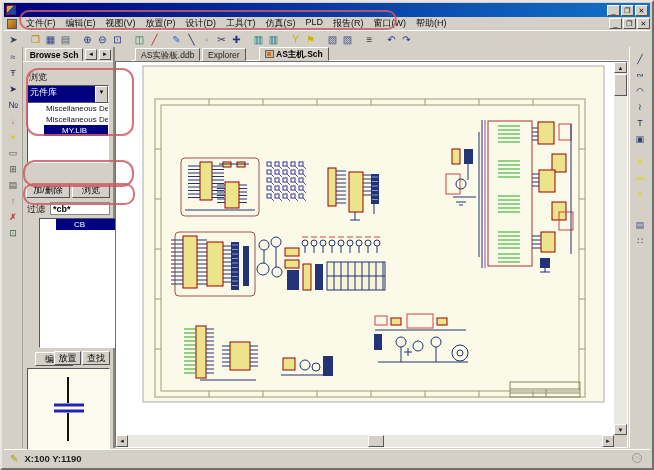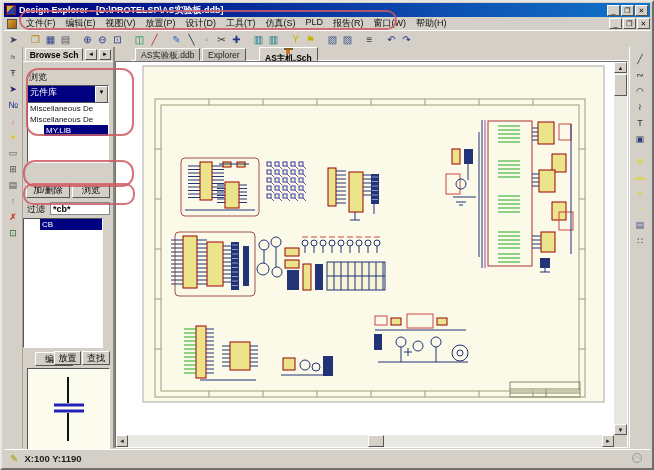--- a/index.html
+++ b/index.html
@@ -33,25 +33,25 @@
   #panel-tab{position:absolute;left:2px;top:1px;width:58px;height:13px;background:#d4d0c8;
     border:1px solid;border-color:#fff #555 transparent #fff;font-size:8.5px;font-weight:bold;text-align:center;line-height:12px;}
   .spin{position:absolute;top:2px;width:12px;height:11px;font-size:6px;line-height:9px;text-align:center;background:#d4d0c8;border:1px solid;border-color:#fff #555 #555 #fff;}
   #panel-body{position:absolute;left:0;top:14px;right:0;bottom:0;border-top:1px solid #fff;}
   .plabel{position:absolute;font-size:9px;color:#111;}
   #lib-combo{position:absolute;left:4px;top:23px;width:82px;height:24px;background:#fff;border:1px solid;border-color:#555 #fff #fff #555;display:flex;}
   #lib-combo .val{flex:1;background:#000080;color:#fff;font-size:9px;line-height:12px;padding-left:2px;overflow:hidden;}
   #lib-combo .drop{width:13px;background:#d4d0c8;border:1px solid;border-color:#fff #555 #555 #fff;font-size:6px;text-align:center;line-height:10px;}
   .listbox{position:absolute;background:#fff;border:1px solid;border-color:#555 #fff #fff #555;overflow:hidden;}
   #lib-list{left:4px;top:40px;width:82px;height:61px;}
-  .lrow{font-size:8px;line-height:11px;padding-left:2px;white-space:nowrap;color:#111;}
+  .lrow{font-size:8px;line-height:11px;padding-left:18px;white-space:nowrap;color:#111;}
   .lrow.sel{background:#000080;color:#fff;margin-left:16px;}
   .pbtn{position:absolute;height:15px;background:#d4d0c8;border:1px solid;border-color:#fff #555 #555 #fff;font-size:9px;text-align:center;line-height:13px;padding:0 1px;}
   #filter-input{position:absolute;left:27px;top:140px;width:60px;height:13px;background:#fff;border:1px solid #888;font-size:9px;font-weight:bold;padding:0 2px;}
-  #comp-list{left:0;top:156px;width:80px;height:130px;}
+  #comp-list{left:16px;top:156px;width:80px;height:130px;}
   #preview{position:absolute;left:4px;top:306px;width:83px;height:82px;background:#fcfcee;border:1px solid;border-color:#555 #fff #fff #555;}
   #nav-row{position:absolute;left:0;top:391px;right:0;height:13px;display:flex;align-items:center;padding-left:5px;}
   .navbtn{width:13px;height:12px;background:#d4d0c8;border:1px solid;border-color:#fff #555 #555 #fff;font-size:6px;text-align:center;line-height:10px;margin-left:2px;}
   #page-box{margin-left:6px;width:34px;height:12px;background:#fff;border:1px solid;border-color:#555 #fff #fff #555;font-size:9px;font-weight:bold;text-align:center;line-height:11px;}
   
   #docarea{position:absolute;left:111px;top:0;right:22px;bottom:0;}
   #doc-tabs{position:absolute;left:16px;top:0;right:0;height:14px;border-bottom:1px solid #fff;}
   .dtab{position:absolute;top:1px;height:13px;background:#c8c4bc;border:1px solid;border-color:#fff #555 transparent #fff;
     font-size:8.5px;line-height:12px;padding:0 5px;white-space:nowrap;color:#222;}
   .dtab.active{top:0;height:14px;background:#d4d0c8;font-weight:bold;color:#000;display:flex;align-items:center;gap:2px;}
@@ -76,21 +76,20 @@
   
   .anno{position:absolute;border:2px solid rgba(205,90,100,.85);border-radius:12px;pointer-events:none;z-index:50;}
 </style>
 </head>
 <body>
 
 <div id="app">
 
   <div id="titlebar">
     <div id="app-icon"></div>
-    <div id="title-text">Design Explorer - [D:\PROTELSP\AS实验板.ddb]</div>
     <div class="winbtns" id="winbtns-app">
         <button class="wbtn">_</button>
         <button class="wbtn">❐</button>
         <button class="wbtn">✕</button>
       </div>
   </div>
 
   <div id="menubar">
     <div id="child-icon"></div>
     <div id="menu-items" style="display:flex;">
@@ -195,21 +194,21 @@
           <button class="navbtn">►</button>
           <div id="page-box">1/1</div>
         </div>
       </div>
     </div>
 
     <div id="docarea">
       <div id="doc-tabs">
           <div class="dtab" style="left: 4px;"><span>AS实验板.ddb</span></div>
           <div class="dtab" style="left: 71px;"><span>Explorer</span></div>
-          <div class="dtab active" style="left: 128px; flex-direction: column;">
+          <div class="dtab active" style="left: 128px;">
             <span class="sheet-ico"></span>
             <span>AS主机.Sch</span>
           </div>
         </div>
       <div id="viewport">
         <svg id="canvas" width="508" height="368" viewBox="0 0 508 368">
             <rect x="27" y="4" width="461" height="336" fill="#fbfae8" stroke="#aaa"></rect>
             <rect x="39" y="37" width="430" height="298" fill="none" stroke="#a09a78"></rect>
             <rect x="45" y="43" width="418" height="286" fill="none" stroke="#a09a78"></rect>
             <line x1="93" y1="37" x2="93" y2="43" stroke="#a09a78" stroke-width="1"></line>

